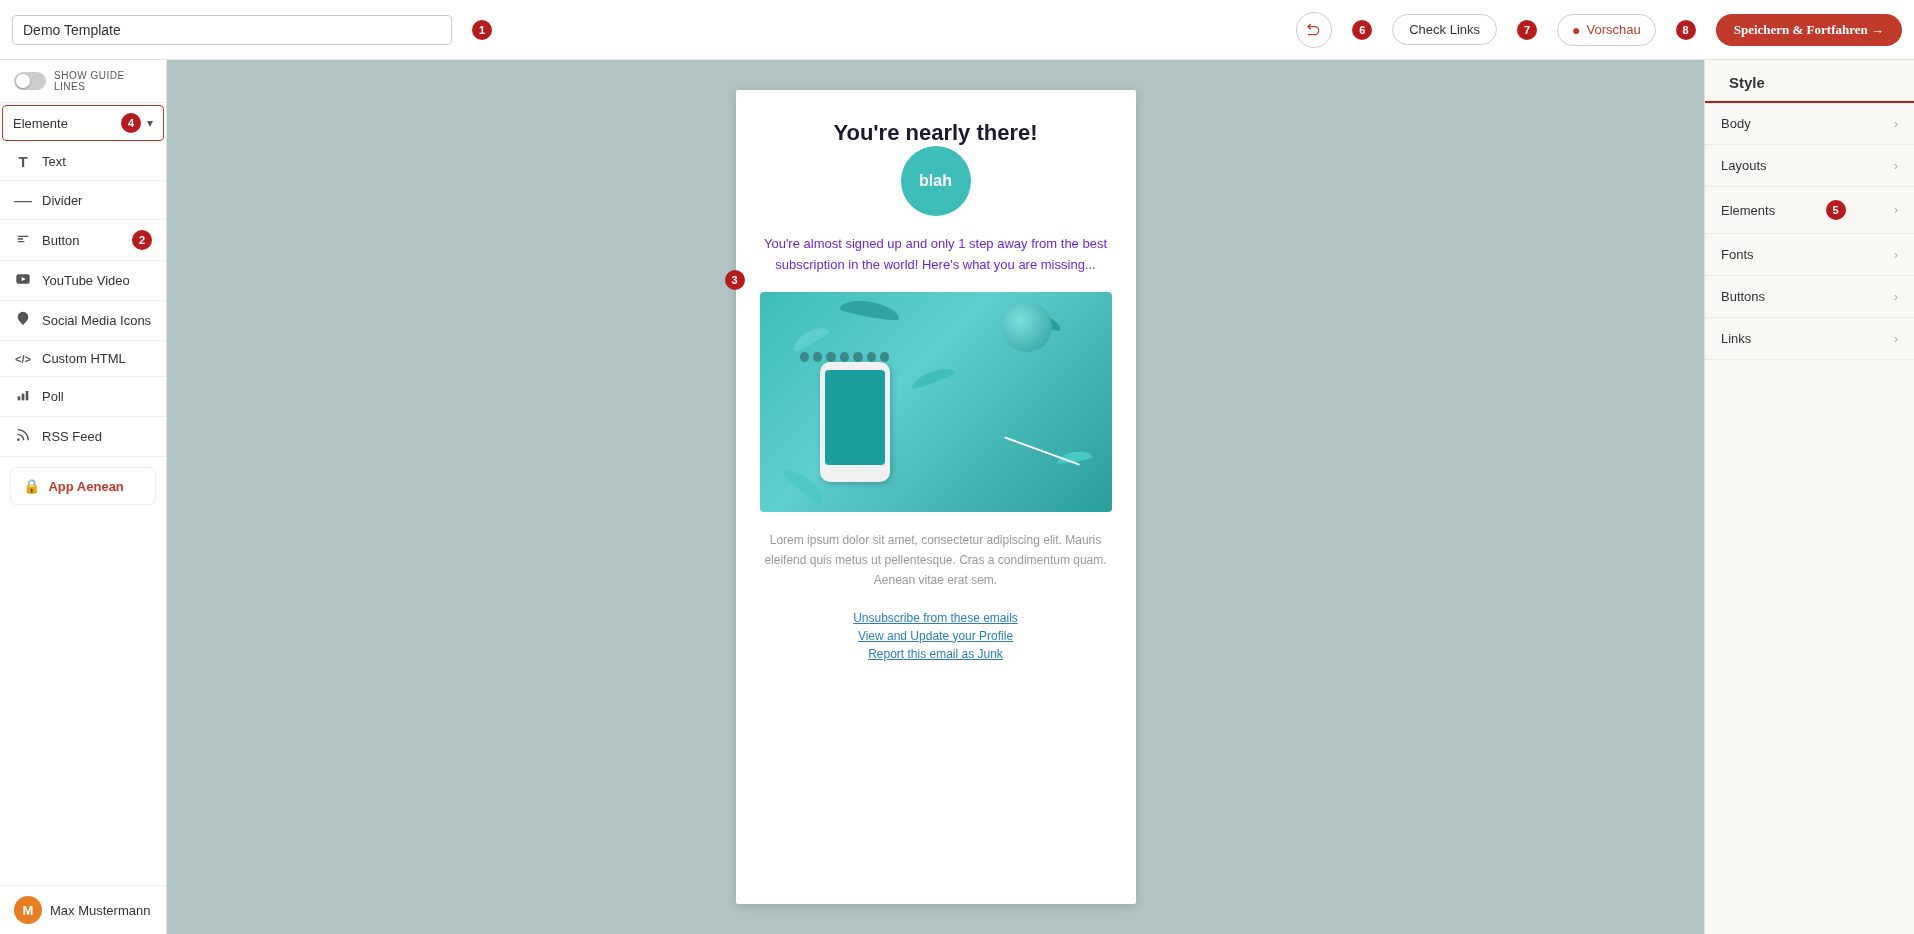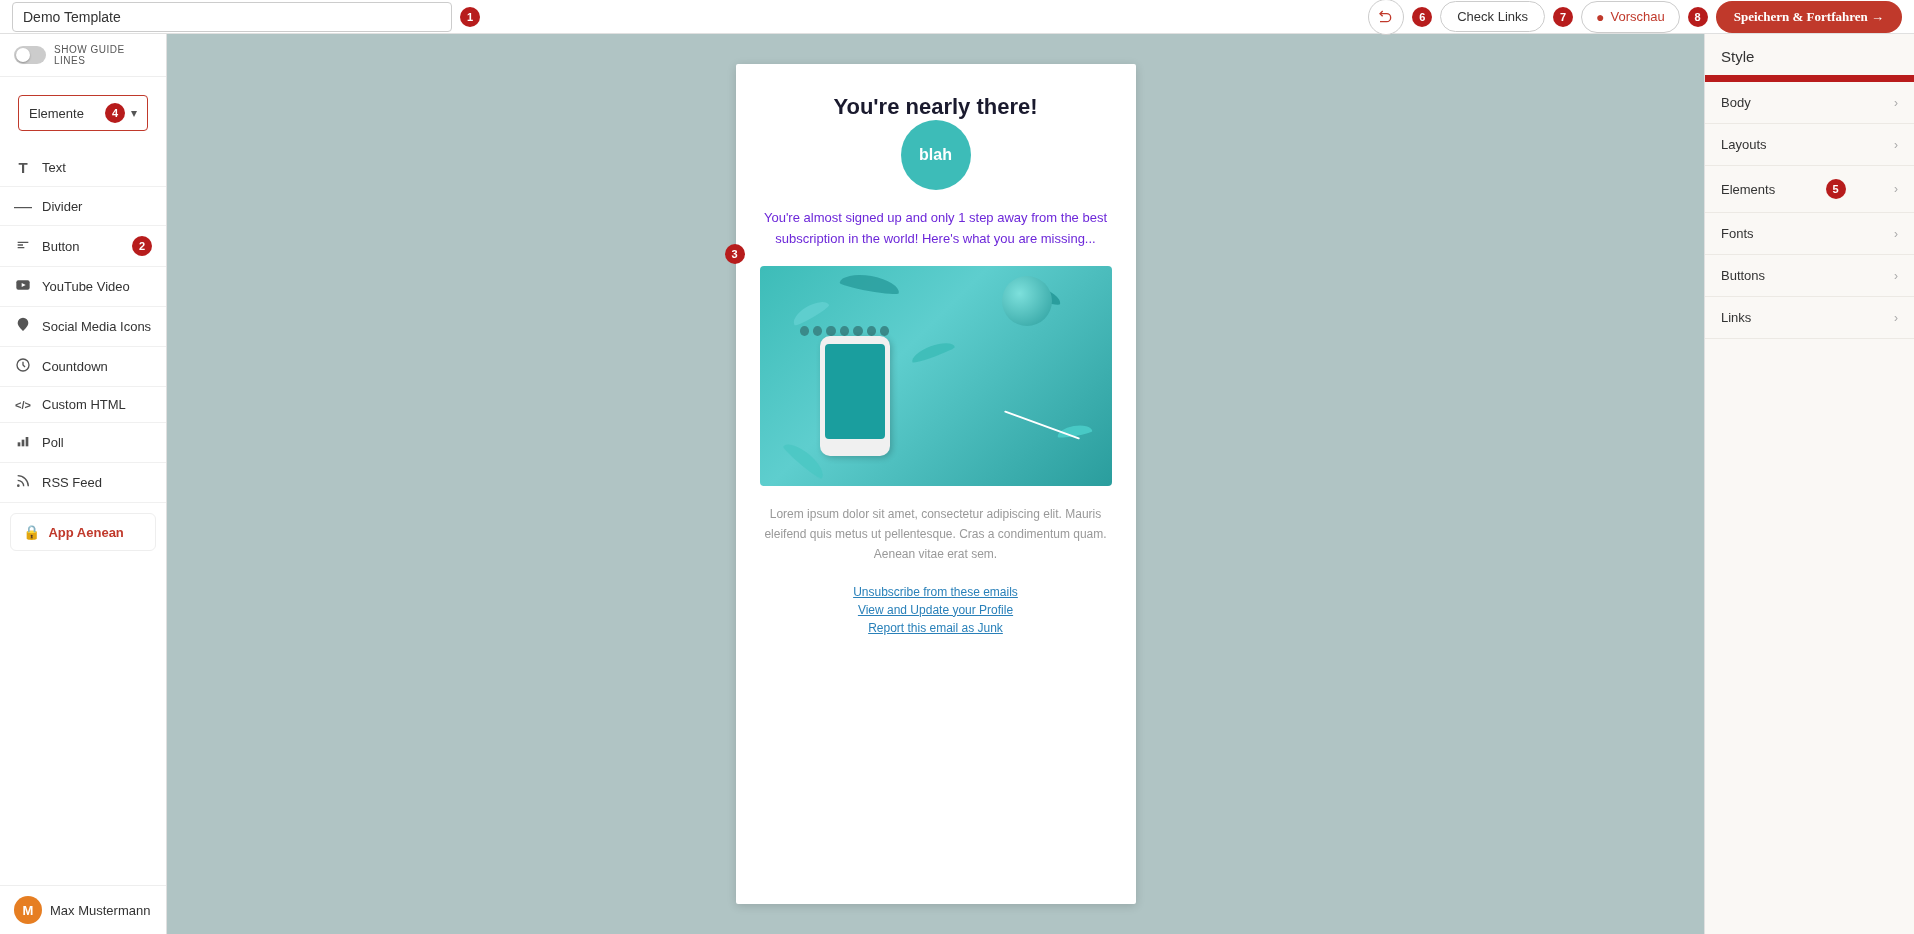--- a/index.html
+++ b/index.html
@@ -1,21 +1,21 @@
 <!DOCTYPE html>
 <html><head>
   <meta charset="utf-8">
   <style>
     * { box-sizing: border-box; margin: 0; padding: 0; }
     body { font-family: -apple-system, BlinkMacSystemFont, 'Segoe UI', Arial, sans-serif; background: #f5f0eb; display: flex; flex-direction: column; height: 100vh; overflow: hidden; }
 
     
     .topbar {
       display: flex; align-items: center; background: #fff;
-      border-bottom: 1px solid #e0e0e0; height: 34px; padding: 0 12px; gap: 8px; flex-shrink: 0; z-index: 10;
+      border-bottom: 1px solid #e0e0e0; height: 60px; padding: 0 12px; gap: 20px; flex-shrink: 0; z-index: 10;
     }
     .topbar-title-input {
       flex: 1; border: 1px solid #ccc; border-radius: 4px; padding: 6px 10px;
       font-size: 14px; color: #333; outline: none; max-width: 440px;
     }
     .topbar-spacer { flex: 1; }
     .topbar-btn-icon {
       width: 36px; height: 36px; border-radius: 50%; border: 1px solid #ccc;
       background: #fff; cursor: pointer; display: flex; align-items: center; justify-content: center;
       position: relative;
@@ -51,21 +51,21 @@
     }
     .toggle-switch {
       width: 32px; height: 18px; background: #ccc; border-radius: 9px; position: relative; cursor: pointer; flex-shrink: 0;
     }
     .toggle-knob {
       width: 14px; height: 14px; background: #fff; border-radius: 50%;
       position: absolute; top: 2px; left: 2px; transition: left 0.2s;
       box-shadow: 0 1px 2px rgba(0,0,0,0.3);
     }
     .elements-dropdown {
-      margin: 18px; border: 1px solid #c0392b; border-radius: 4px;
+      margin: 2px; border: 1px solid #c0392b; border-radius: 4px;
       display: flex; align-items: center; padding: 7px 10px; cursor: pointer;
       font-size: 13px; color: #333; position: relative;
     }
     .elements-dropdown-label { flex: 1; font-size: 13px; }
     .dropdown-arrow { color: #555; font-size: 12px; }
     .sidebar-item {
       display: flex; align-items: center; gap: 10px; padding: 10px 14px;
       cursor: pointer; font-size: 13px; color: #333; border-bottom: 1px solid #f0f0f0;
       user-select: none;
     }
@@ -156,22 +156,22 @@
     .email-link {
       color: #2980b9; font-size: 12px; text-decoration: underline; cursor: pointer;
     }
 
     
     .sidebar-right {
       width: 210px; background: #faf8f5; border-left: 1px solid #e0e0e0;
       display: flex; flex-direction: column; flex-shrink: 0; overflow-y: auto;
     }
     .style-header {
-      padding: 14px 16px 10px; font-size: 15px; font-weight: 400; color: #333;
-      border-bottom: 7px solid #b91c1c;
+      padding: 14px 24px 10px; font-size: 15px; font-weight: 700; color: #333;
+      border-bottom: 2px solid #b91c1c;
     }
     .style-item {
       display: flex; align-items: center; justify-content: space-between;
       padding: 13px 16px; border-bottom: 1px solid #ece9e4; cursor: pointer;
       font-size: 13px; color: #333;
     }
     .style-chevron { color: #aaa; font-size: 12px; }
 
     
     .badge-5 {
@@ -255,29 +255,20 @@
     </div>
     <div class="sidebar-item">
       <span class="sidebar-item-icon">
         <svg width="16" height="16" viewBox="0 0 24 24" fill="#555">
           <path d="M12 21C12 21 4 14 4 9a8 8 0 1 1 16 0c0 5-8 12-8 12z"></path>
         </svg>
       </span>
       <span>Social Media Icons</span>
     </div>
     <div class="sidebar-item">
-      <span class="sidebar-item-icon">
-        <svg width="16" height="16" viewBox="0 0 24 24" fill="none" stroke="#555" stroke-width="2">
-          <circle cx="12" cy="12" r="9"></circle>
-            <polyline points="12 7 12 12 15 15"></polyline>
-        </svg>
-      </span>
-      <span>Countdown</span>
-    </div>
-    <div class="sidebar-item">
       <span class="sidebar-item-icon" style="font-size:11px; font-weight:bold;">&lt;/&gt;</span>
       <span>Custom HTML</span>
     </div>
     <div class="sidebar-item">
       <span class="sidebar-item-icon">
         <svg width="16" height="16" viewBox="0 0 24 24" fill="#555">
           <rect x="4" y="14" width="4" height="6"></rect>
             <rect x="10" y="10" width="4" height="10"></rect>
           <rect x="16" y="6" width="4" height="14"></rect>
         </svg>

